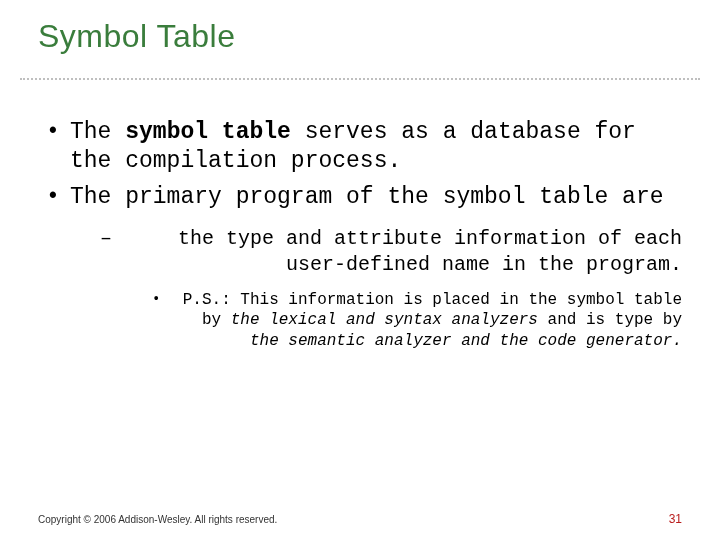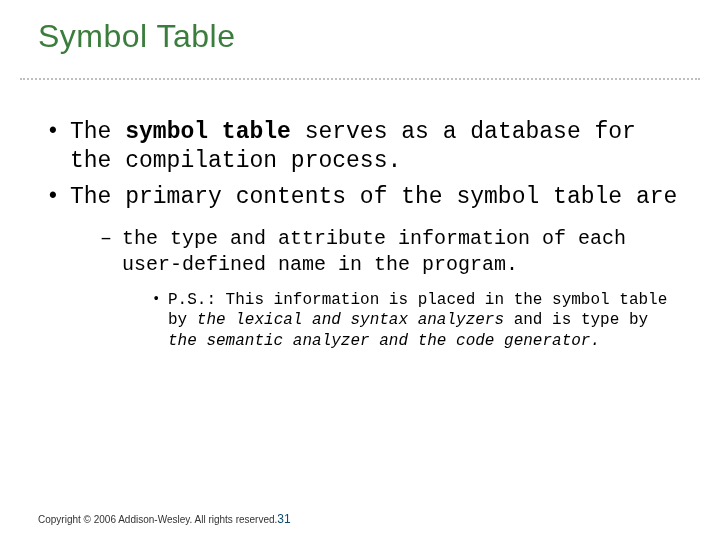--- a/index.html
+++ b/index.html
@@ -58,20 +58,21 @@
     content: "•";
     position: absolute;
     left: 8px;
     top: 0;
     font-size: 23px;
   }
   ul.level2 {
     list-style: none;
     margin: 14px 0 8px 0;
     padding: 0 0 0 28px;
+    text-align: right;
   }
   ul.level2 > li {
     position: relative;
     padding-left: 24px;
     font-size: 20px;
     line-height: 1.28;
   }
   ul.level2 > li::before {
     content: "–";
     position: absolute;
@@ -98,46 +99,46 @@
     font-size: 14px;
   }
   .bold { font-weight: 700; }
   .italic { font-style: italic; }
   .footer {
     position: absolute;
     bottom: 14px;
     left: 38px;
     right: 38px;
     display: flex;
-    justify-content: flex-start;
+    justify-content: space-between;
     align-items: baseline;
     font-size: 10px;
     color: #333333;
   }
   .pagenum {
     font-size: 12px;
-    color: #0c4a6e;
+    color: #b91c1c;
   }
 </style>
 </head>
 <body>
 
 <div class="slide">
 
   <div class="title">Symbol Table</div>
 
   <div class="divider"></div>
 
   <div class="content">
     <ul class="level1">
       <li>
         <span>The </span><span class="bold">symbol table</span><span> serves as a database for the compilation process.</span>
       </li>
       <li>
-        <span>The primary contents of the symbol table are</span>
+        <span>The primary program of the symbol table are</span>
         <ul class="level2">
           <li>
             <span>the type and attribute information of each user-defined name in the program.</span>
             <ul class="level3">
               <li>
                 <span>P.S.: This information is placed in the symbol table by </span><span class="italic">the lexical and syntax analyzers</span><span> and is type by </span><span class="italic">the semantic analyzer and the code generator.</span><span></span>
               </li>
             </ul>
           </li>
         </ul>

